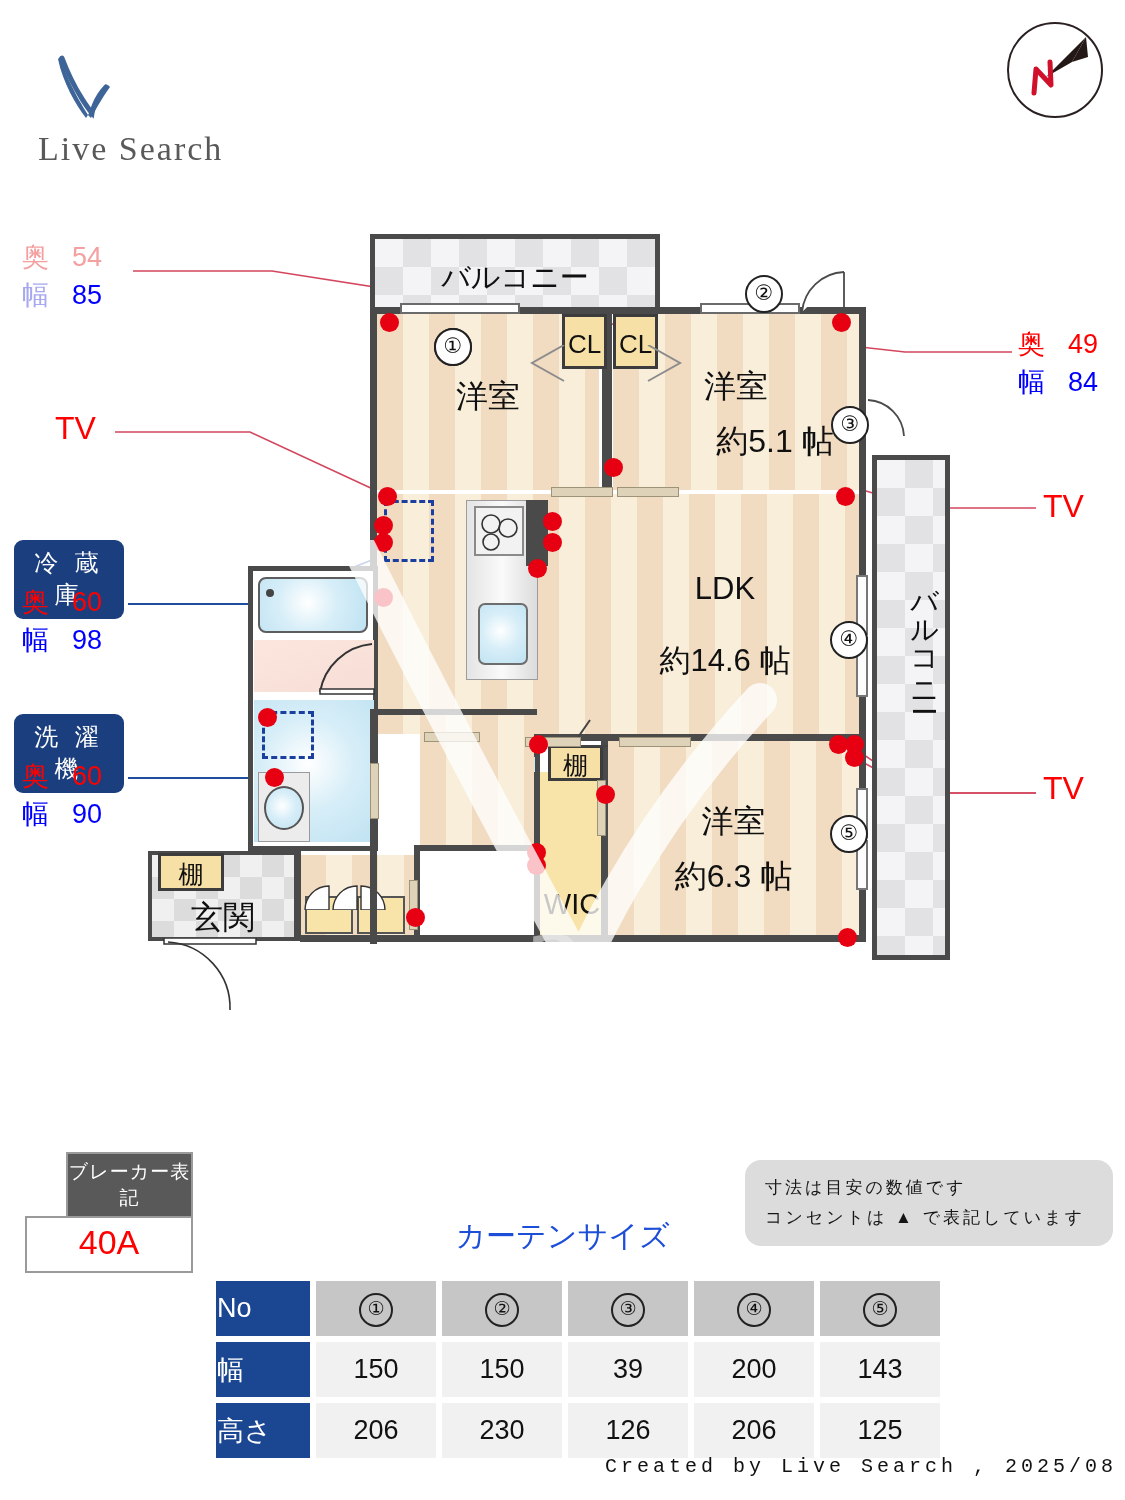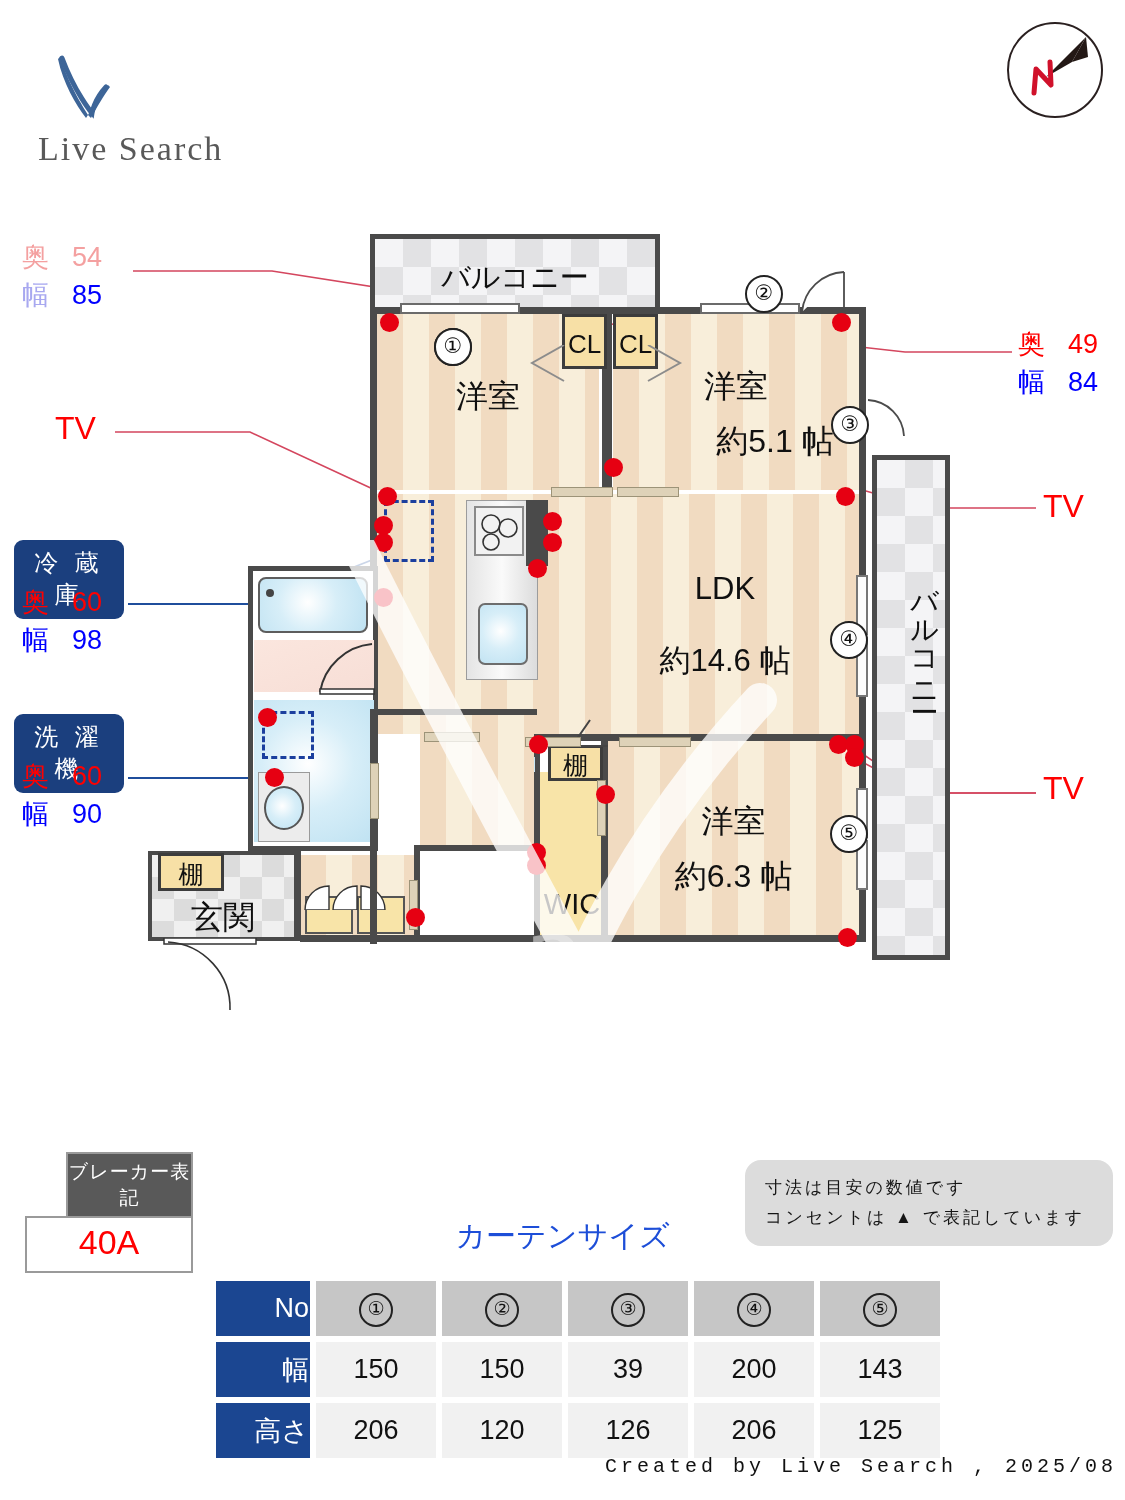--- a/index.html
+++ b/index.html
@@ -97,21 +97,21 @@
   
   #note{left:745px;top:1160px;width:368px;background:#dcdcdc;border-radius:16px;
      padding:13px 20px;box-sizing:border-box;}
   #note div{font-size:17px;letter-spacing:3px;color:#151515;line-height:30px;white-space:nowrap;}
 
   
   #ctitle{left:0;right:0;top:1216px;text-align:center;font-size:30px;color:#1d4ed8;}
   #ctable{left:210px;top:1275px;}
   #ctable table{border-collapse:separate;border-spacing:6px;}
   #ctable th{background:#1b4691;color:#fff;font-size:27px;width:92px;height:53px;
-     text-align:right;font-weight:normal;}
+     text-align:left;font-weight:normal;}
   #ctable td{width:118px;height:53px;text-align:center;font-size:27px;color:#111;
      background:#f1f1f1;}
   #ctable tr.hdr td{background:#c6c6c6;}
   #ctable .circ{display:inline-block;width:30px;height:30px;border:2px solid #222;
      border-radius:50%;font-size:19px;line-height:28px;}
 
   
   #footer{right:8px;top:1455px;font-size:20px;letter-spacing:4px;color:#111;
      font-family:"Liberation Mono","DejaVu Sans Mono",monospace;}
 </style>
@@ -386,21 +386,21 @@
       <th>幅</th>
       <td>150</td>
       <td>150</td>
       <td>39</td>
       <td>200</td>
       <td>143</td>
     </tr>
     <tr>
       <th>高さ</th>
       <td>206</td>
-      <td>120</td>
+      <td>230</td>
       <td>126</td>
       <td>206</td>
       <td>125</td>
     </tr>
   </tbody>
     </table>
 </div>
 
 <div id="footer" class="abs">Created by Live Search , 2025/08</div>
 

